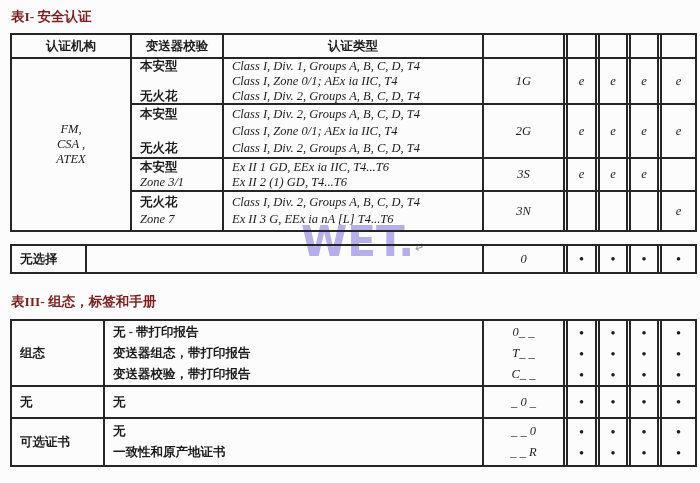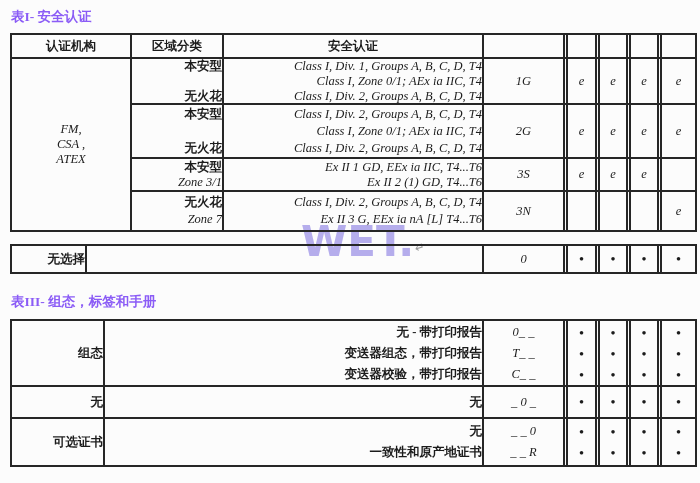--- a/index.html
+++ b/index.html
@@ -3,31 +3,31 @@
 <meta charset="utf-8">
 <style>
   html,body{margin:0;padding:0;}
   body{
     width:700px;height:483px;background:#fcfcfc;position:relative;overflow:hidden;
     font-family:"Liberation Serif","DejaVu Serif",serif;color:#1c1c1c;
   }
   .content{position:relative;z-index:1;padding:6px 0 0 10px;}
   .t-title{
     font-family:"Liberation Serif","DejaVu Serif",serif;
-    font-weight:bold;font-size:13.5px;color:#8b5cf6;margin:2px 0 7px 1px;
+    font-weight:bold;font-size:13.5px;color:#7f1d1d;margin:2px 0 7px 1px;
   }
   table{border-collapse:collapse;table-layout:fixed;width:687px;background:transparent;}
   td{
     border:2px solid #262626;padding:0;vertical-align:middle;text-align:center;
     overflow:hidden;font-size:12.5px;
   }
   td.sp{border-left:none;border-right:none;}
   .cn{font-weight:bold;font-style:normal;font-family:"Liberation Serif","DejaVu Serif",serif;}
   .en{font-weight:normal;font-style:italic;font-family:"Liberation Serif","DejaVu Serif",serif;}
-  .left{text-align:right;padding-left:8px;}
+  .left{text-align:left;padding-left:8px;}
   .dot{font-weight:bold;font-size:13px;}
   
   .lines > div{white-space:nowrap;}
   tr.rA .lines > div{height:14.8px;line-height:14.8px;}
   tr.rB .lines > div{height:17.2px;line-height:17.2px;}
   tr.rC .lines > div{height:15.2px;line-height:15.2px;}
   tr.rD .lines > div{height:17.6px;line-height:17.6px;}
   tr.sA .lines > div{height:21px;line-height:21px;}
   tr.sC .lines > div{height:21px;line-height:21px;}
   
@@ -74,22 +74,22 @@
         <col style="width:3px">
         <col style="width:28px">
       <col style="width:3px">
         <col style="width:28px">
         <col style="width:3px">
         <col style="width:35px">
     </colgroup>
     <tbody>
         <tr class="hd">
       <td class="cn">认证机构</td>
-      <td class="cn">区域分类</td>
-      <td class="cn">安全认证</td>
+      <td class="cn">变送器校验</td>
+      <td class="cn">认证类型</td>
       <td></td>
       <td class="sp"></td>
       <td></td>
       <td class="sp"></td>
       <td></td>
       <td class="sp"></td>
       <td></td>
       <td class="sp"></td>
       <td></td>
     </tr>

